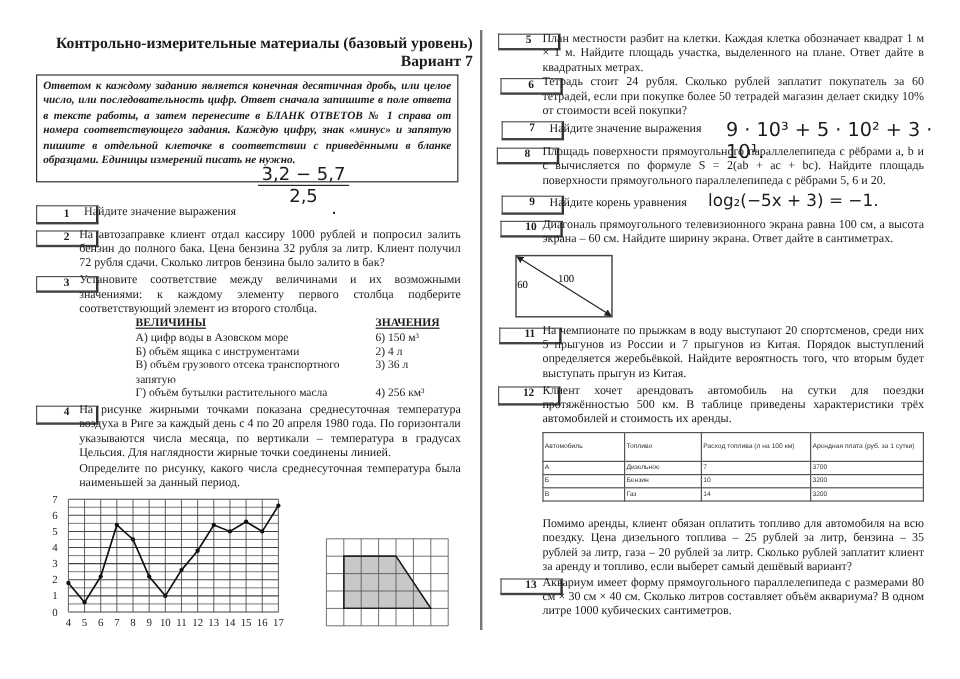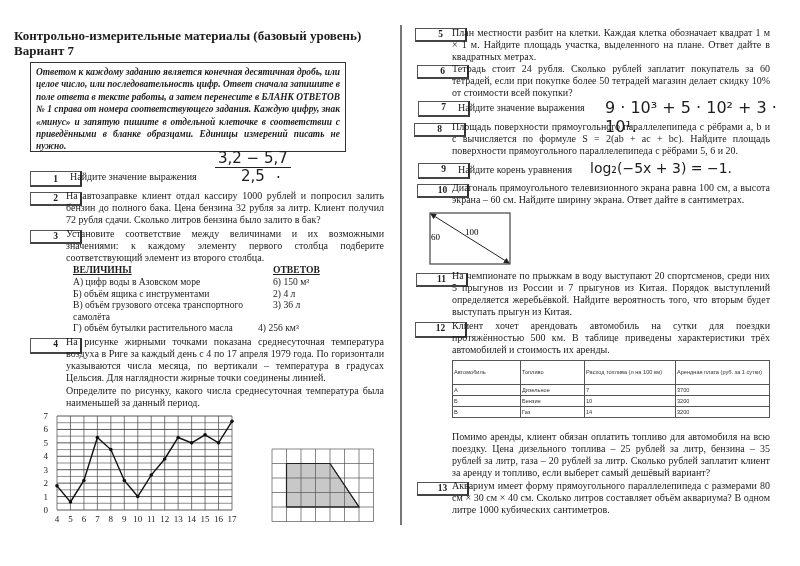--- a/index.html
+++ b/index.html
@@ -1,69 +1,69 @@
 <!DOCTYPE html>
 <html><head>
 <meta charset="utf-8">
 <style>
   * { box-sizing: border-box; margin: 0; padding: 0; }
   html, body { width: 800px; height: 566px; background: #ffffff; overflow: hidden; }
   body { position: relative; font-family: "Liberation Serif", "DejaVu Serif", serif; color: #1c1c1c; }
   .abs { position: absolute; }
   .t { font-size: 10px; line-height: 12px; text-align: justify; }
-  .title { font-weight: bold; font-size: 13px; line-height: 15px; text-align: left; width: 380px; left: 14px; }
-  .instr { left: 30px; top: 62px; width: 316px; height: 90px; border: 1px solid #333; padding: 3px 5px;
+  .title { font-weight: bold; font-size: 13px; line-height: 15px; text-align: right; width: 380px; left: 14px; }
+  .instr { left: 30px; top: 62px; width: 352px; height: 90px; border: 1px solid #333; padding: 3px 5px;
     font-style: italic; font-weight: bold; font-size: 9.4px; line-height: 12.4px; text-align: justify; }
   .numbox { width: 52px; height: 14px; border: 1px solid #555; border-right: 2px solid #333; border-bottom: 2px solid #444;
     font-weight: bold; font-size: 9.5px; line-height: 11px; text-align: center; }
   .math { font-family: "DejaVu Sans", sans-serif; }
   .divider { left: 400px; top: 25px; width: 2px; height: 500px; background: #777; }
   .frac { text-align: center; font-family: "DejaVu Sans", sans-serif; font-size: 15px; line-height: 17px; }
   .frac .num { border-bottom: 1.5px solid #222; padding: 0 3px; }
   table.cars { border-collapse: collapse; font-family: "Liberation Sans", sans-serif; font-size: 5.6px; color: #333; }
   table.cars td { border: 1px solid #555; padding: 1px 1px; height: 11px; vertical-align: middle; }
   table.cars tr.head td { height: 24px; line-height: 9px; }
-  .match-row { font-size: 9.6px; line-height: 12px; }
+  .match-row { font-size: 9.6px; line-height: 12px; margin-left: 40px; }
   .hdr { text-decoration: underline; font-weight: bold; }
 </style>
 </head>
 <body>
 
 <div class="abs title" style="top:28px;">Контрольно-измерительные материалы (базовый уровень)</div>
 <div class="abs title" style="top:43px;">Вариант 7</div>
 
 <div class="abs instr">Ответом к каждому заданию является конечная десятичная дробь, или целое число, или последовательность цифр. Ответ сначала запишите в поле ответа в тексте работы, а затем перенесите в БЛАНК ОТВЕТОВ № 1 справа от номера соответствующего задания. Каждую цифру, знак «минус» и запятую пишите в отдельной клеточке в соответствии с приведёнными в бланке образцами. Единицы измерений писать не нужно.</div>
 
 <div class="abs numbox" style="left:30px; top:171px; height:16px; line-height:14px;">1</div>
 <div class="abs t" style="left:70px; top:171px; font-size:10px;">Найдите значение выражения</div>
-<div class="abs frac" style="left:215px; top:150px;">
+<div class="abs frac" style="left:215px; top:137px;">
   <div class="num">3,2 − 5,7</div>
   <div>2,5</div>
 </div>
 <div class="abs frac" style="left:276px; top:165px;">.</div>
 
 <div class="abs numbox" style="left:30px; top:192px;">2</div>
 <div class="abs t" style="left:66px; top:190px; width:318px;">На автозаправке клиент отдал кассиру 1000 рублей и попросил залить бензин до полного бака. Цена бензина 32 рубля за литр. Клиент получил 72 рубля сдачи. Сколько литров бензина было залито в бак?</div>
 
 <div class="abs numbox" style="left:30px; top:230px;">3</div>
 <div class="abs t" style="left:66px; top:228px; width:318px;">Установите соответствие между величинами и их возможными значениями: к каждому элементу первого столбца подберите соответствующий элемент из второго столбца.</div>
 
 <div class="abs match-row hdr" style="left:73px; top:264px;">ВЕЛИЧИНЫ</div>
-<div class="abs match-row hdr" style="left:273px; top:264px;">ОТВЕТОВ</div>
+<div class="abs match-row hdr" style="left:273px; top:264px;">ЗНАЧЕНИЯ</div>
 <div class="abs match-row" style="left:73px; top:276px;">А) цифр воды в Азовском море</div>
 <div class="abs match-row" style="left:73px; top:288px;">Б) объём ящика с инструментами</div>
-<div class="abs match-row" style="left:73px; top:299px; width:180px;">В) объём грузового отсека транспортного самолёта</div>
+<div class="abs match-row" style="left:73px; top:299px; width:180px;">В) объём грузового отсека транспортного запятую</div>
 <div class="abs match-row" style="left:73px; top:322px;font-family:Liberation Serif, serif;">Г) объём бутылки растительного масла</div>
 <div class="abs match-row" style="left:273px; top:276px;">6) 150 м³</div>
 <div class="abs match-row" style="left:273px; top:288px;">2) 4 л</div>
 <div class="abs match-row" style="left:273px; top:299px;">3) 36 л</div>
-<div class="abs match-row" style="left:258px; top:322px;">4) 256 км³</div>
+<div class="abs match-row" style="left:273px; top:322px;">4) 256 км³</div>
 
 <div class="abs numbox" style="left:30px; top:338px; height:16px;">4</div>
-<div class="abs t" style="left:66px; top:336px; width:318px;">На рисунке жирными точками показана среднесуточная температура воздуха в Риге за каждый день с 4 по 17 апреля 1979 года. По горизонтали указываются числа месяца, по вертикали – температура в градусах Цельсия. Для наглядности жирные точки соединены линией.</div>
+<div class="abs t" style="left:66px; top:336px; width:318px;">На рисунке жирными точками показана среднесуточная температура воздуха в Риге за каждый день с 4 по 20 апреля 1980 года. По горизонтали указываются числа месяца, по вертикали – температура в градусах Цельсия. Для наглядности жирные точки соединены линией.</div>
 <div class="abs t" style="left:66px; top:385px; width:318px;">Определите по рисунку, какого числа среднесуточная температура была наименьшей за данный период.</div>
 
 <svg class="abs" id="temp-chart" style="left:38px; top:408px;" width="205" height="126">
     <line x1="19" x2="194" y1="102" y2="102" stroke="#444" stroke-width="0.9"></line>
     <line x1="19" x2="194" y1="95.28571428571429" y2="95.28571428571429" stroke="#444" stroke-width="0.6"></line>
     <line x1="19" x2="194" y1="88.57142857142857" y2="88.57142857142857" stroke="#444" stroke-width="0.9"></line>
     <line x1="19" x2="194" y1="81.85714285714286" y2="81.85714285714286" stroke="#444" stroke-width="0.6"></line>
     <line x1="19" x2="194" y1="75.14285714285714" y2="75.14285714285714" stroke="#444" stroke-width="0.9"></line>
     <line x1="19" x2="194" y1="68.42857142857143" y2="68.42857142857143" stroke="#444" stroke-width="0.6"></line>
     <line x1="19" x2="194" y1="61.714285714285715" y2="61.714285714285715" stroke="#444" stroke-width="0.9"></line>

